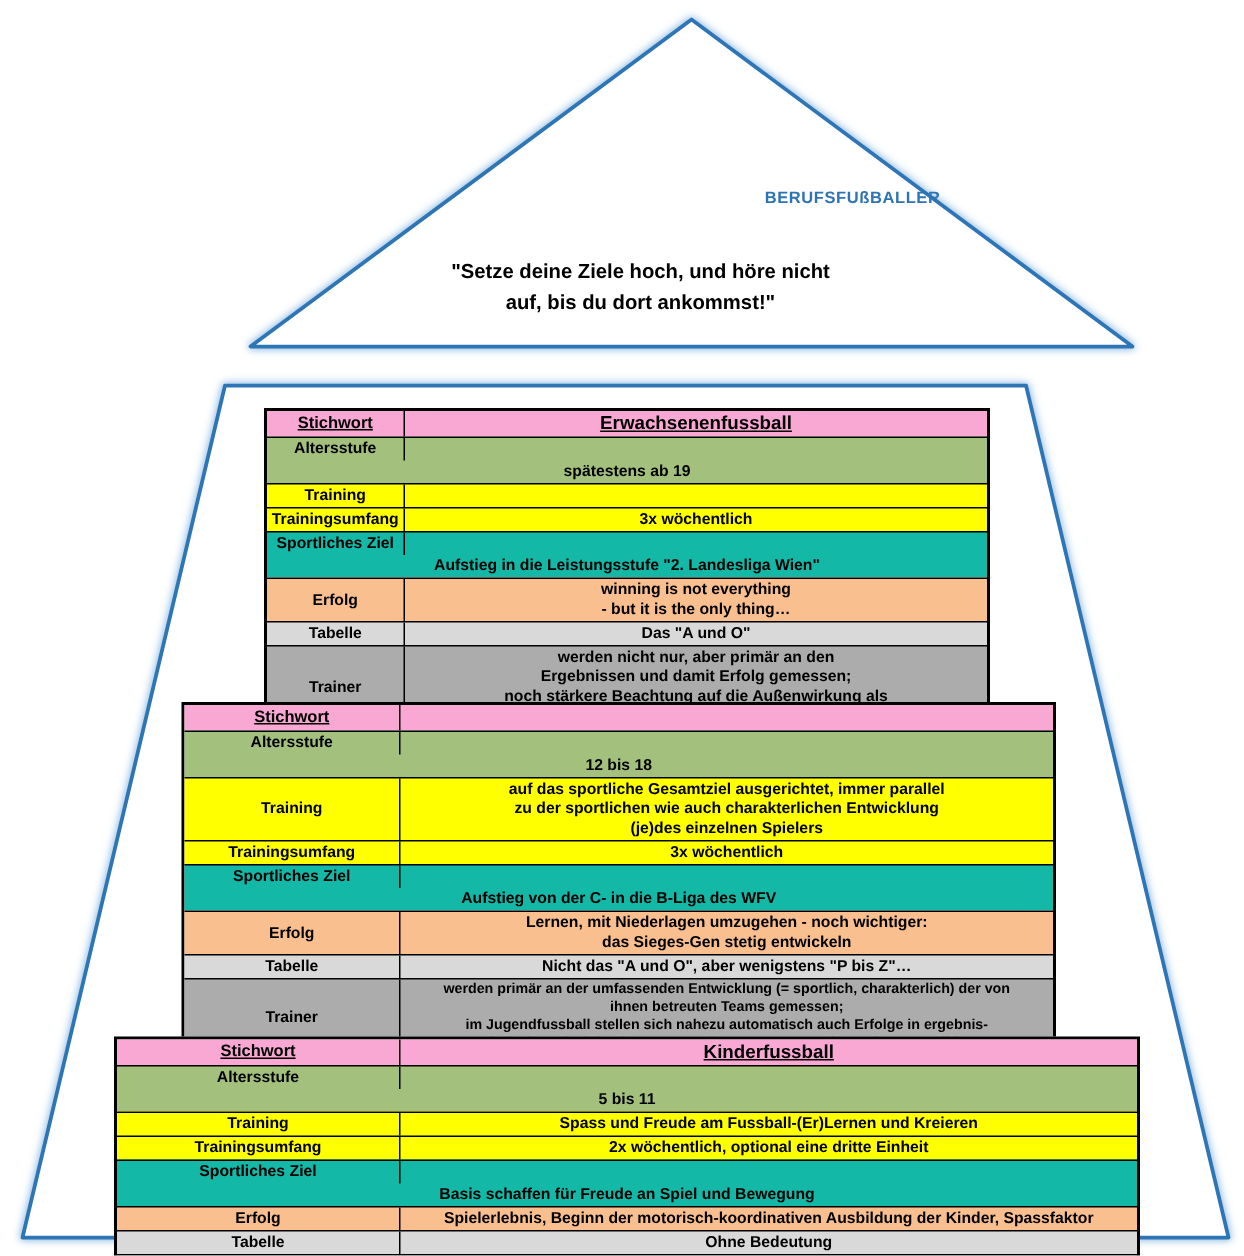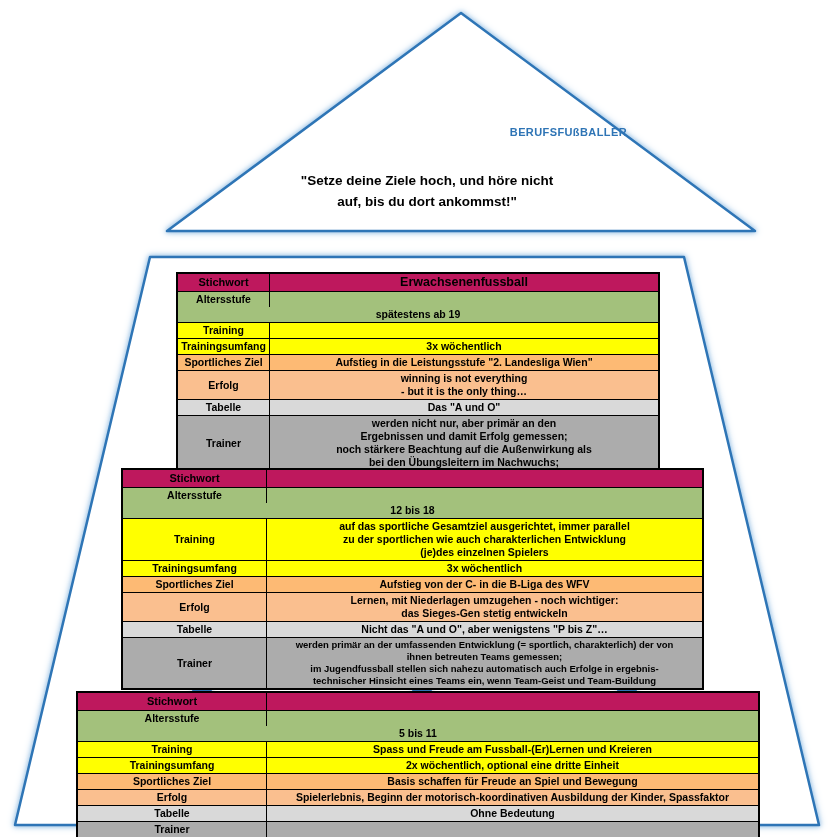--- a/index.html
+++ b/index.html
@@ -28,33 +28,33 @@
   .row{display:flex;align-items:stretch;border-top:1px solid #000;}
   .row:first-child{border-top:none;}
   .cell{
     box-sizing:border-box;display:flex;align-items:center;justify-content:center;
     text-align:center;white-space:pre-line;line-height:13px;padding:1px 2px;
   }
   .label{border-right:1px solid #000;flex:0 0 auto;}
   .value{flex:1 1 auto;}
   .hdr-level{font-size:12.5px;}
   .hdr-key{font-size:11px;}
-  .row.header{min-height:17px;background:#be185d;}
+  .row.header{min-height:17px;background:#f9a8d4;text-decoration:underline;}
   .small{font-size:9.5px;line-height:12px;}
 
   .t1 .label{width:92px;}
   .t2 .label{width:144px;}
   .t3 .label{width:189px;}
   .t1{left:176px;top:272px;width:480px;}
   .t2{left:121px;top:468px;width:579px;}
   .t3{left:76px;top:691px;width:680px;}
 
   .c-green{background:#A3C17C;flex-direction:column;}
   .c-yellow{background:#FFFF00;}
-  .c-blue{background:#fdba74;}
+  .c-blue{background:#14b8a6;flex-direction:column;}
   .c-orange{background:#FABF8F;}
   .c-lgray{background:#D9D9D9;}
   .c-gray{background:#ACACAC;}
 </style>
 </head>
 <body>
 
 <div style="position:absolute;inset:0;">
 
   <svg class="shapes" width="829" height="837" viewBox="0 0 829 837">
@@ -149,20 +149,21 @@
       <div class="cell value small">werden primär an der umfassenden Entwicklung (= sportlich, charakterlich) der von
 ihnen betreuten Teams gemessen;
 im Jugendfussball stellen sich nahezu automatisch auch Erfolge in ergebnis-
 technischer Hinsicht eines Teams ein, wenn Team-Geist und Team-Buildung</div>
     </div>
   </div>
 
   <div class="tbl t3">
     <div class="row header">
       <div class="cell label hdr-key">Stichwort</div>
+      <div class="cell value hdr-level">Kinderfussball</div>
     </div>
     <div class="row c-green">
       <div class="cell label">Altersstufe</div>
       <div class="cell value">5 bis 11</div>
     </div>
     <div class="row c-yellow">
       <div class="cell label">Training</div>
       <div class="cell value">Spass und Freude am Fussball-(Er)Lernen und Kreieren</div>
     </div>
     <div class="row c-yellow">

